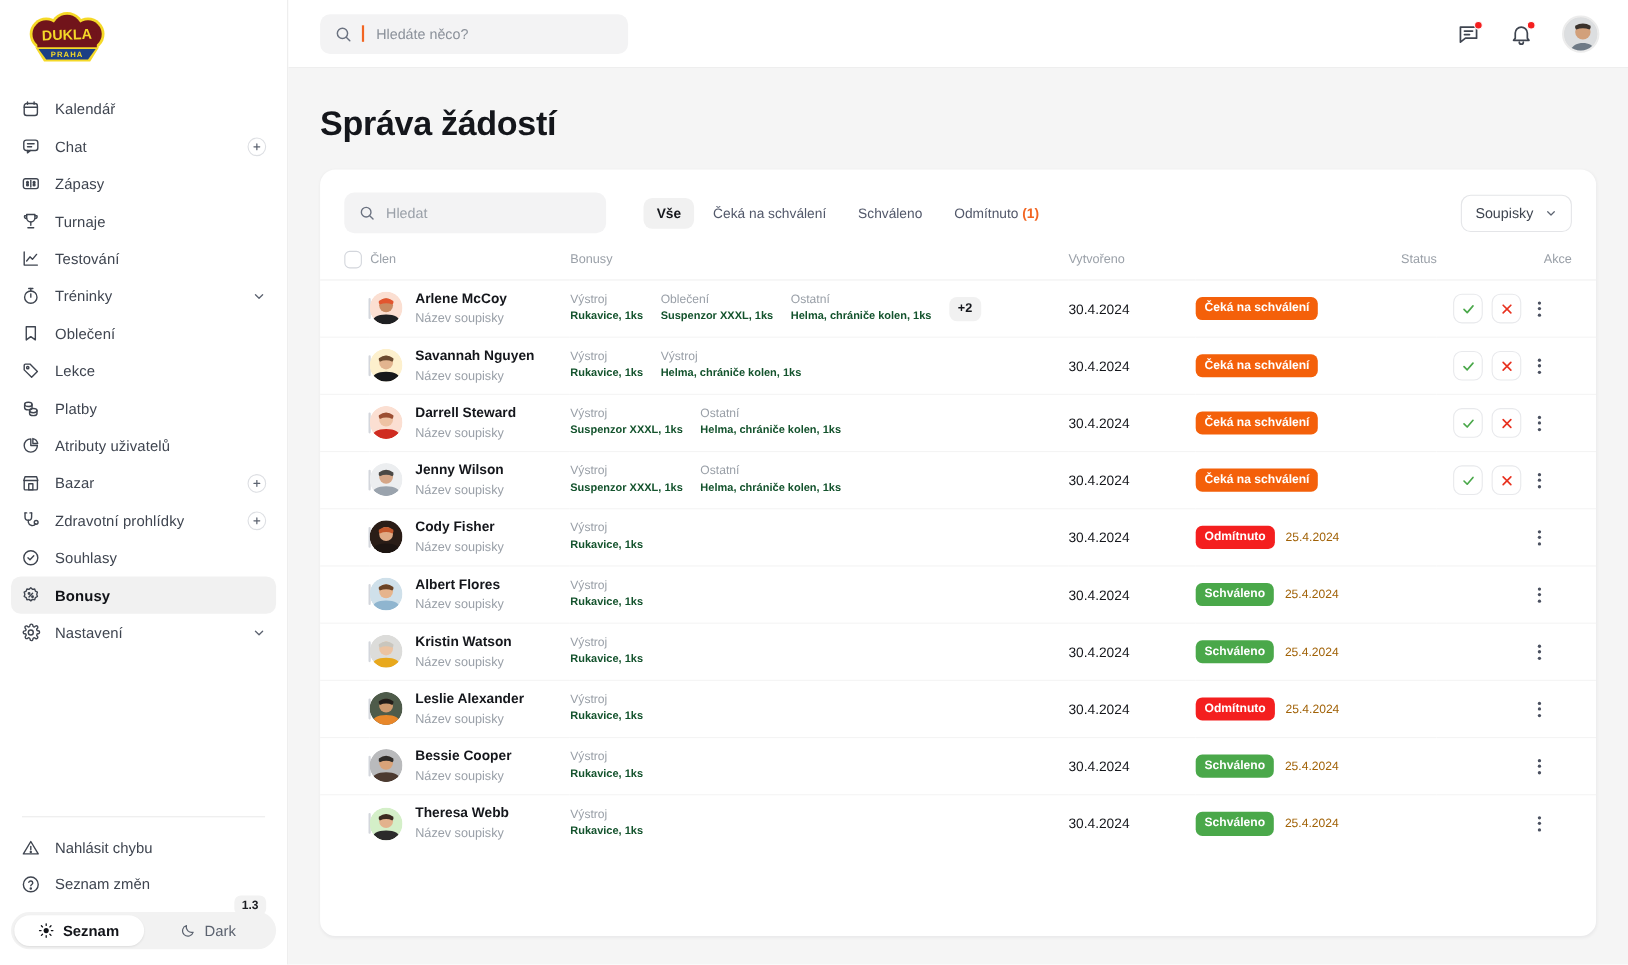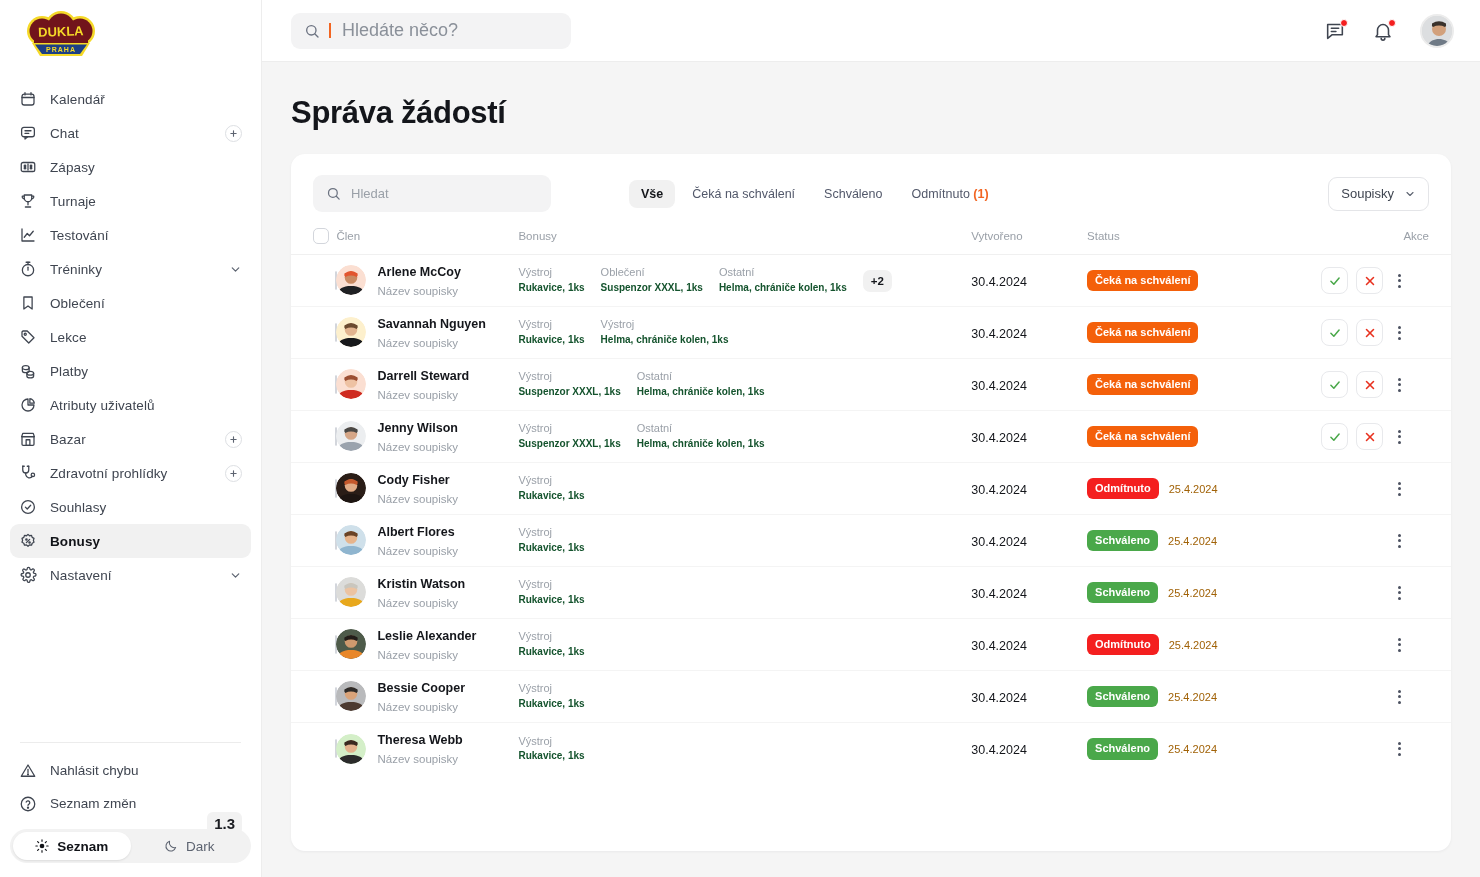--- a/index.html
+++ b/index.html
@@ -45,21 +45,21 @@
 
   .side-bottom { padding: 0 10px 14px 10px; }
   .side-divider { height: 1px; background: #ececec; margin: 0 10px 11px 10px; }
   .bottom-item {
     display: flex; align-items: center; gap: 13px;
     height: 33px; padding: 0 9px; border-radius: 9px; cursor: pointer;
   }
   .bottom-item .label { font-size: 13.5px; color: #3f4550; }
   .ver-badge {
     margin-left: auto; background: #f2f2f2; border-radius: 6px;
-    font-size: 15px; font-weight: bold; color: #1b1d22; padding: 3px 7px; margin-top: 39px;
+    font-size: 11px; font-weight: bold; color: #1b1d22; padding: 3px 7px; margin-top: 39px;
   }
   .theme-toggle {
     margin-top: 9px; background: #f2f2f2; border-radius: 22px;
     height: 34px; display: flex; align-items: center; padding: 3px;
   }
   .theme-opt {
     flex: 1 1 50%; height: 28px; border-radius: 20px;
     display: flex; align-items: center; justify-content: center; gap: 8px;
     font-size: 13.5px; color: #5c6370; cursor: pointer;
   }
@@ -73,21 +73,21 @@
     height: 62px; background: #ffffff; border-bottom: 1px solid #ededed;
     display: flex; align-items: center; padding: 0 26px 0 29px; flex: 0 0 62px;
   }
   .top-search {
     width: 280px; height: 36px; background: #f3f3f4; border-radius: 9px;
     display: flex; align-items: center; padding: 0 13px; gap: 9px;
   }
   .top-search .mag { width: 16px; height: 16px; color: #6b7280; flex: 0 0 16px; }
   .top-search .mag svg { width: 16px; height: 16px; display: block; }
   .caret { width: 2px; height: 15px; background: #f26522; flex: 0 0 2px; }
-  .top-search .ph { font-size: 18px; color: #8a9099; margin-left: 2px; }
+  .top-search .ph { font-size: 13px; color: #8a9099; margin-left: 2px; }
   .top-right { margin-left: auto; display: flex; align-items: center; gap: 26px; }
   .ic-btn { position: relative; width: 22px; height: 22px; color: #3f4550; cursor: pointer; }
   .ic-btn svg { width: 22px; height: 22px; display: block; }
   .dot { position: absolute; top: -1px; right: -2px; width: 8px; height: 8px;
     background: #f41f1f; border-radius: 50%; border: 1.5px solid #fff; }
   .avatar-top {
     width: 34px; height: 34px; border-radius: 50%; overflow: hidden;
     border: 2px solid #ececec; background: #d9d9d9; position: relative;
   }
 
@@ -101,21 +101,21 @@
     background: #ffffff; border-radius: 14px; height: 697px;
     box-shadow: 0 1px 3px rgba(16,24,40,.05);
   }
   .card-top { display: flex; align-items: center; padding: 21px 22px 0 22px; gap: 34px; }
   .tbl-search {
     width: 238px; height: 37px; background: #f3f3f4; border-radius: 9px;
     display: flex; align-items: center; padding: 0 13px; gap: 10px;
   }
   .tbl-search svg { width: 15px; height: 15px; color: #6b7280; display: block; }
   .tbl-search .ph { font-size: 13px; color: #9aa0a8; }
-  .tabs { display: flex; align-items: flex-end; gap: 5px; margin-left: 44px; }
+  .tabs { display: flex; align-items: flex-end; gap: 5px; }
   .tab {
     font-size: 12.5px; color: #52586a; padding: 7px 12px; border-radius: 8px;
     cursor: pointer; white-space: nowrap;
   }
   .tab.active { background: #f1f1f1; color: #14161b; font-weight: bold; }
   .tab .cnt { color: #f26522; font-weight: bold; }
   .dropdown {
     margin-left: auto; height: 34px; border: 1px solid #e4e5e8; border-radius: 9px;
     display: flex; align-items: center; gap: 10px; padding: 0 12px;
     font-size: 13px; color: #3f4550; cursor: pointer;
@@ -124,21 +124,21 @@
 
   table { width: 100%; border-collapse: collapse; table-layout: fixed; }
   thead th {
     font-size: 11.5px; font-weight: normal; color: #9aa0a8; text-align: left;
     padding: 16px 0 10px 0; border-bottom: 1px solid #f0f0f0;
   }
   .c-chk   { width: 44px; padding-left: 22px !important; }
   .c-mem   { width: 176px; }
   .c-bon   { width: 438px; }
   .c-cre   { width: 112px; }
-  .c-sta   { width: 212px; }
+  .c-sta   { width: 212px; text-align: right; }
   .c-act   { width: 140px; text-align: right !important; padding-right: 22px !important; }
 
   tbody tr { border-bottom: 1px solid #f4f4f4; height: 52px; }
   tbody tr:last-child { border-bottom: none; }
   tbody td { vertical-align: middle; padding: 0; }
 
   .chkbox {
     width: 16px; height: 16px; border: 1.4px solid #d3d6dc; border-radius: 5px;
     background: #fff; cursor: pointer; margin-left: 22px;
   }

